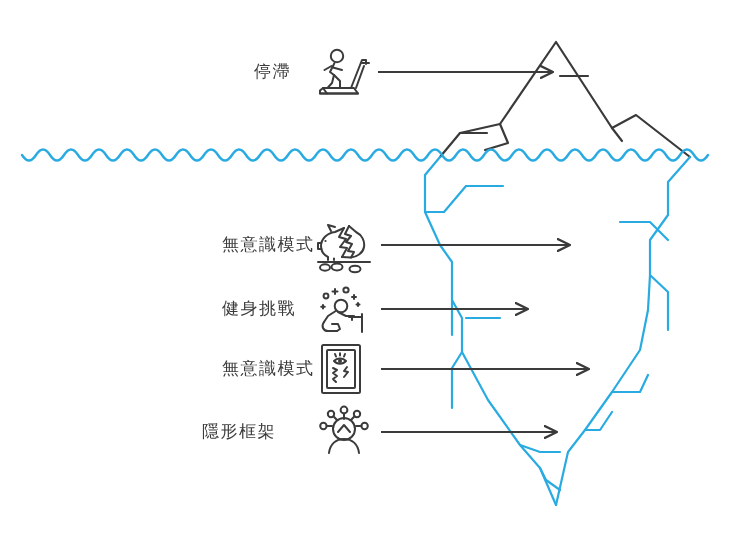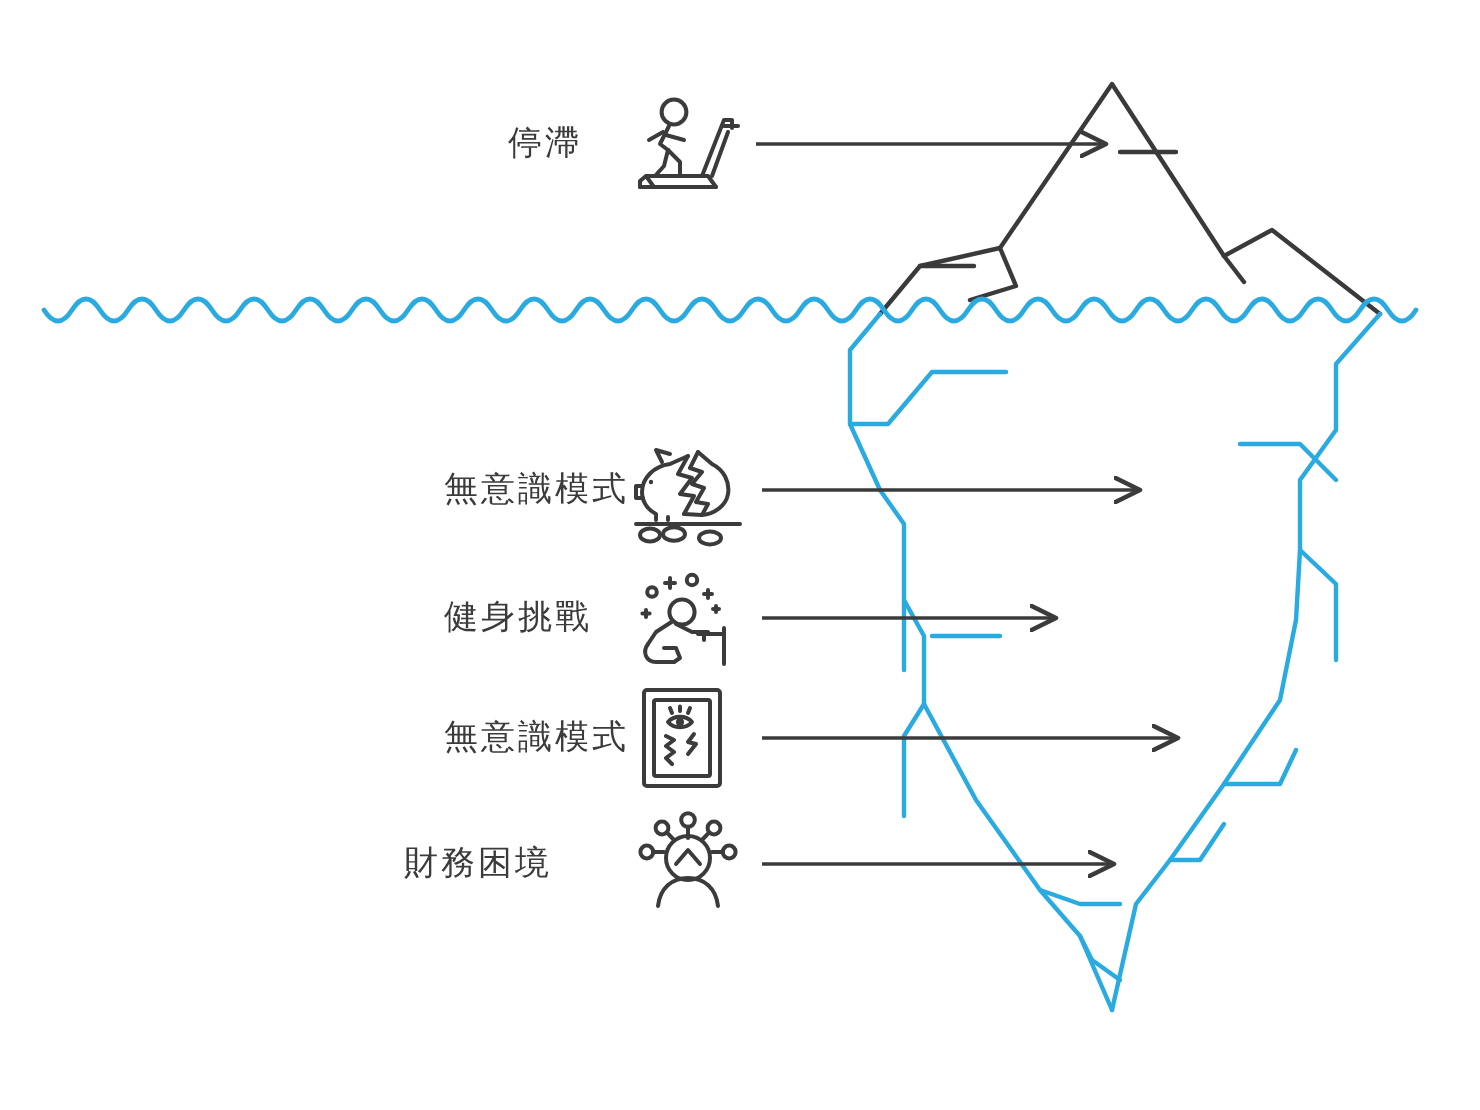--- a/index.html
+++ b/index.html
@@ -231,15 +231,15 @@
   </svg>
 
   <div class="label-text" style="left:254px; top:60px;">停滯</div>
 
   <div class="label-text" style="left:222px; top:233px;">無意識模式</div>
 
   <div class="label-text" style="left:222px; top:297px;">健身挑戰</div>
 
   <div class="label-text" style="left:222px; top:357px;">無意識模式</div>
 
-  <div class="label-text" style="left:202px; top:420px;">財務困境</div>
+  <div class="label-text" style="left:202px; top:420px;">隱形框架</div>
 
 </div>
 
 </body></html>

